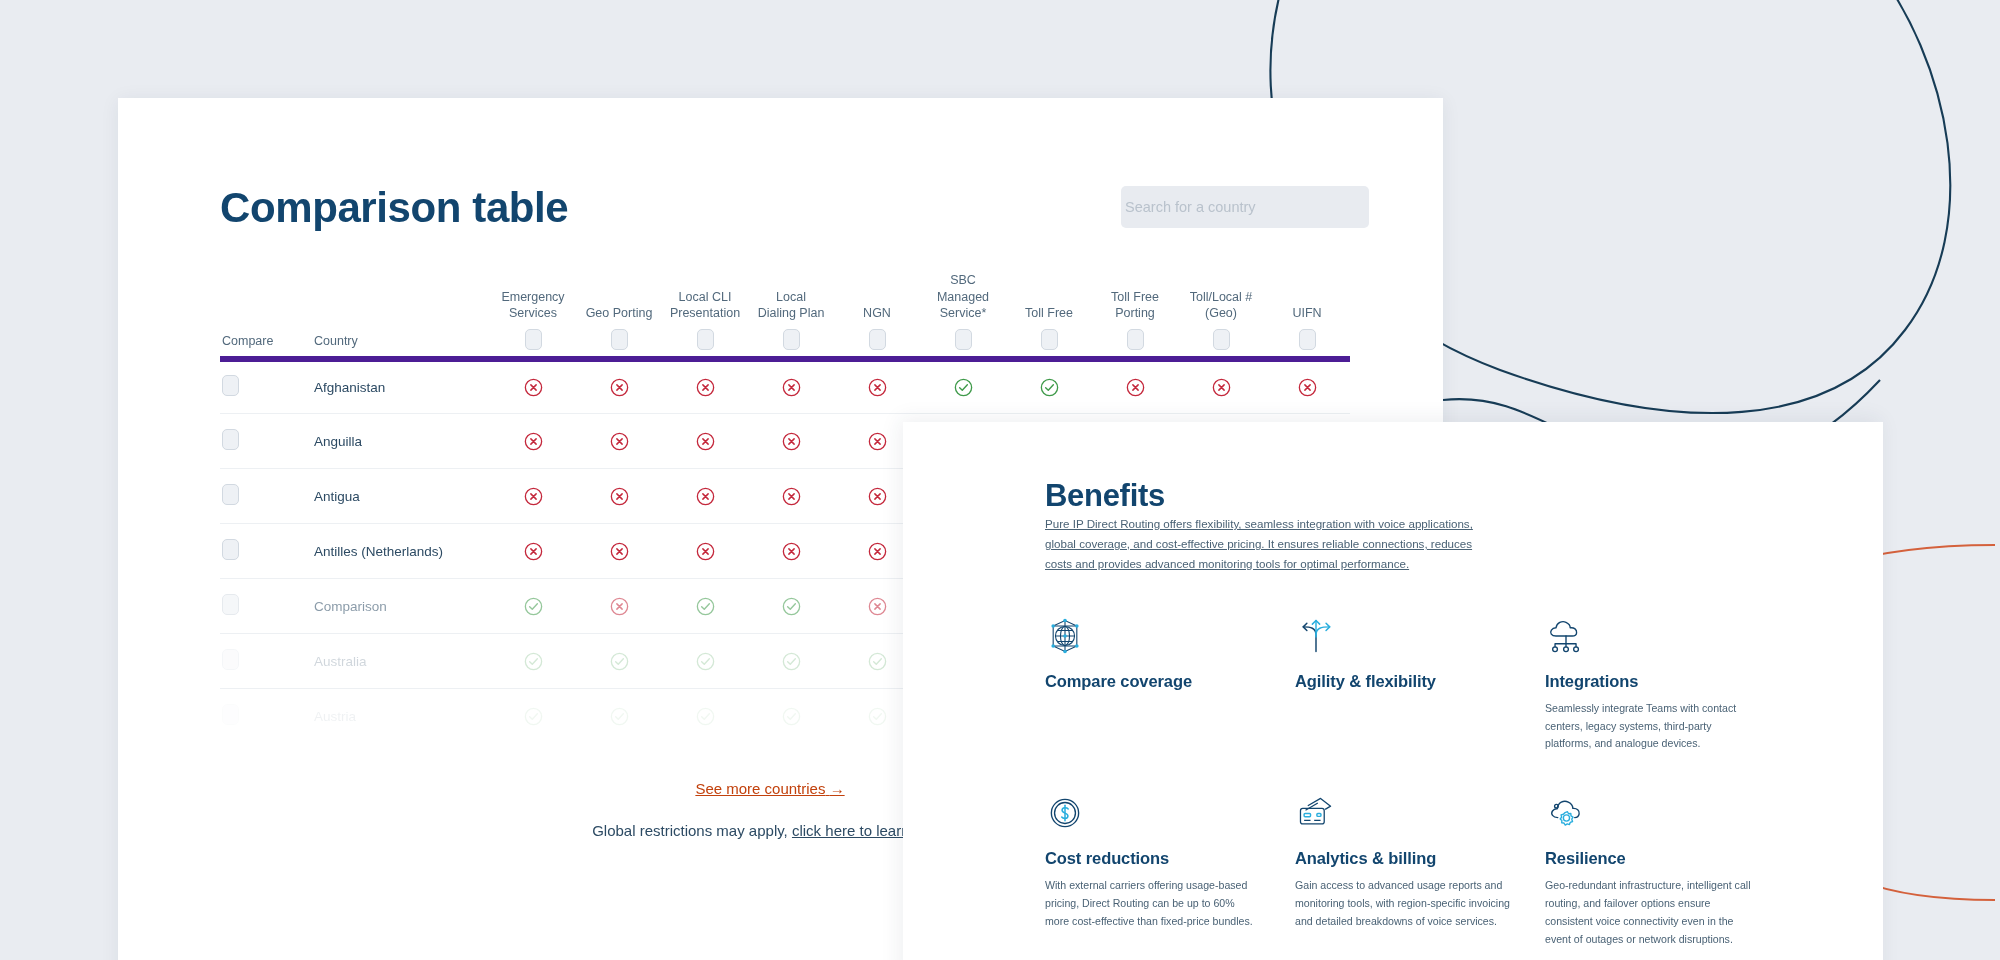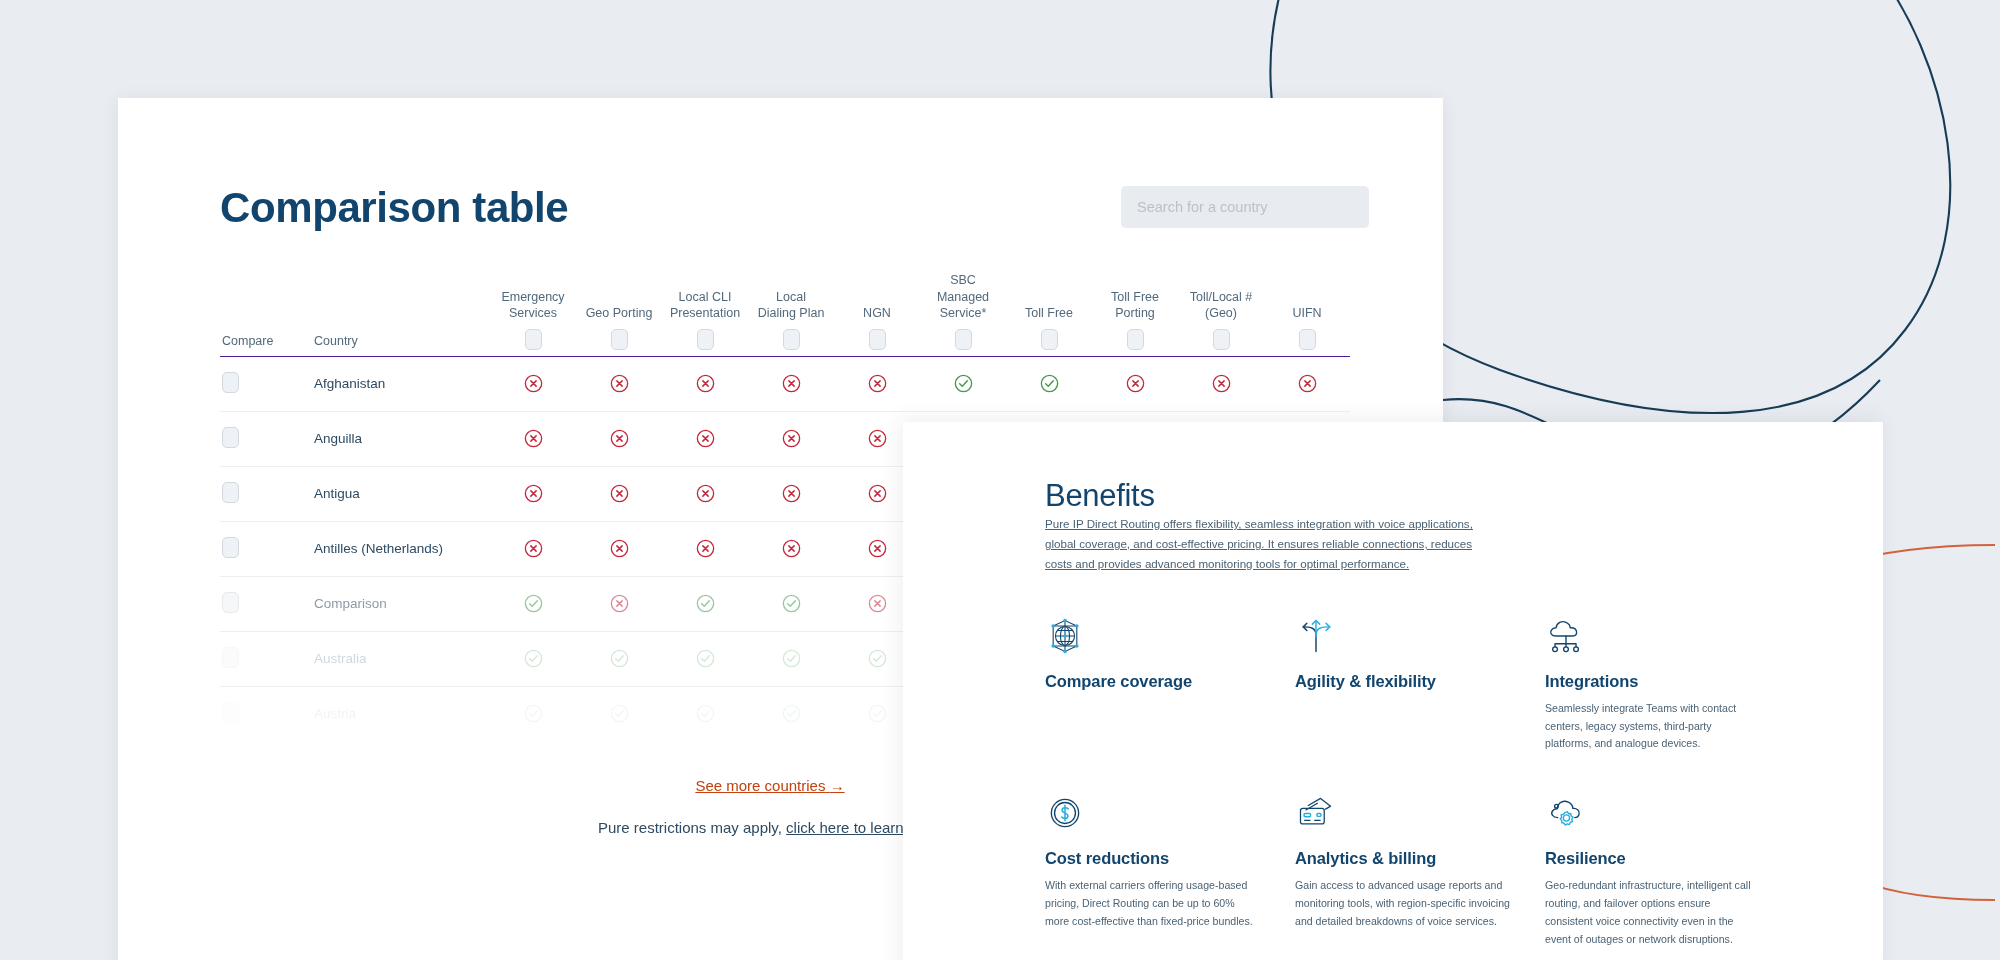--- a/index.html
+++ b/index.html
@@ -25,21 +25,21 @@
   .card-inner { position: relative; width: 100%; height: 100%; padding: 88px 74px 0 102px; }
 
   .title-row { display: flex; align-items: flex-start; justify-content: space-between; }
   .page-title {
     font-size: 42px; font-weight: bold; color: #12456e;
     letter-spacing: -0.4px; line-height: 1.05;
   }
   .search-box {
     width: 248px; height: 42px;
     background: #e8ebf0; border: none; border-radius: 5px;
-    padding: 0 16px;
+    padding: 0 4px;
     font-family: "Liberation Sans", sans-serif;
     font-size: 14.5px; color: #a21caf;
   }
   .search-box::placeholder { color: #b9c2cc; }
 
   
   .cmp-table { margin-top: 42px; width: 1100px; border-collapse: collapse; table-layout: fixed; }
   .cmp-table col.c-compare { width: 92px; }
   .cmp-table col.c-country { width: 178px; }
   .cmp-table col.c-feat { width: 86px; }
@@ -68,21 +68,21 @@
 
   .cmp-table tbody td {
     height: 55px;
     border-top: 1px solid #edf0f3;
     text-align: center;
     font-size: 13.5px;
     color: #2c4a63;
   }
   .cmp-table tbody td.cell-country { text-align: left; padding-left: 2px; }
   .cmp-table tbody td.cell-compare { text-align: left; padding-left: 2px; }
-  .cmp-table thead tr.head-rule th { border-bottom: 1px solid #4c1d95; }
+  .cmp-table thead tr.head-rule th { border-bottom: 6px solid #4c1d95; }
 
   
   tr.fade-1 { opacity: 0.55; }
   tr.fade-2 { opacity: 0.22; }
   tr.fade-3 { opacity: 0.07; }
 
   .status { display: inline-block; width: 21px; height: 21px; vertical-align: middle; }
 
   .links-wrap { margin-top: 36px; width: 1100px; text-align: center; }
   .see-more {
@@ -100,21 +100,21 @@
   .benefits-card {
     position: absolute;
     left: 903px; top: 422px;
     width: 980px; height: 560px;
     background: #ffffff;
     box-shadow: -3px -3px 20px rgba(32,48,72,0.08);
     overflow: hidden;
   }
   .benefits-inner { position: relative; padding: 56px 60px 0 142px; height: 100%; }
   .benefits-title {
-    font-size: 31px; font-weight: normal; color: #12456e; letter-spacing: -0.3px;
+    font-size: 31px; font-weight: bold; color: #12456e; letter-spacing: -0.3px;
   }
   .benefits-intro {
     width: 430px;
     font-size: 11.6px; line-height: 1.72; color: #4a6275; text-decoration: underline;
   }
   .benefit-grid {
     margin-top: 42px;
     display: grid;
     grid-template-columns: 250px 250px 250px;
     column-gap: 0px;
@@ -550,21 +550,21 @@
             </tr>
           </tbody>
       </table>
 
       <div class="links-wrap">
         <span class="see-more">
           <span>See more countries</span>
           <span>→</span>
         </span>
         <div class="restrict">
-          <span>Pure restrictions may apply,</span>
+          <span>Global restrictions may apply,</span>
           <u>click here to learn more</u>
         </div>
       </div>
 
     </div>
   </div>
 
   <div class="benefits-card">
     <div class="benefits-inner">
       <div class="benefits-title">Benefits</div>

